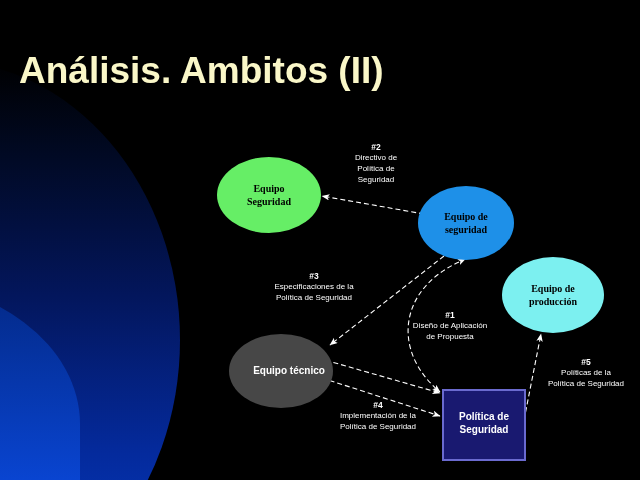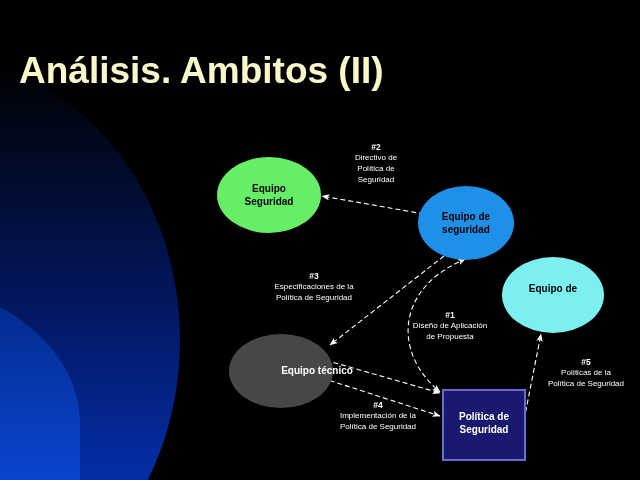--- a/index.html
+++ b/index.html
@@ -66,21 +66,21 @@
 
   
   .node-label {
     position: absolute;
     text-align: center;
     font-size: 10px;
     font-weight: bold;
     line-height: 1.25;
     pointer-events: none;
   }
-  .node-label.dark { color: #000000; }
+  .node-label.dark { color: #000000; font-family: Liberation Serif, serif; }
   .node-label.light { color: #FFFFFF; }
 
   .edge-label {
     position: absolute;
     text-align: center;
     color: #FFFFFF;
     font-size: 8px;
     line-height: 1.35;
     pointer-events: none;
   }
@@ -147,23 +147,24 @@
     <div>Seguridad</div>
   </div>
 
   <div class="node-label dark" style="left:418px; top:211px; width:96px;">
     <div>Equipo de</div>
     <div>seguridad</div>
   </div>
 
   <div class="node-label dark" style="left:503px; top:283px; width:100px;">
     <div>Equipo de</div>
-  </div>
-
-  <div class="node-label light" style="left:229px; top:365px; width:120px;padding-left:28px;">
+    <div>producción</div>
+  </div>
+
+  <div class="node-label light" style="left:229px; top:365px; width:120px;">
     <div>Equipo técnico</div>
   </div>
 
   <div class="node-label light" style="left:443px; top:411px; width:82px;">
     <div>Política de</div>
     <div>Seguridad</div>
   </div>
 
   <div class="edge-label" style="left:336px; top:142px; width:80px;">
     <span class="num">#2</span>

